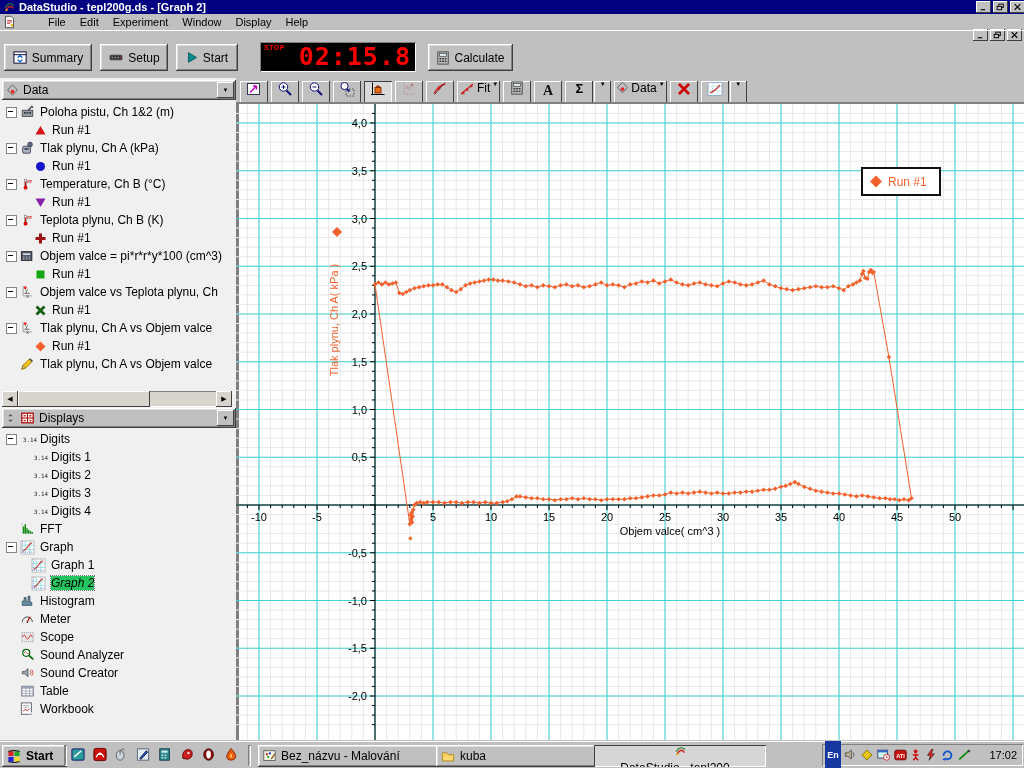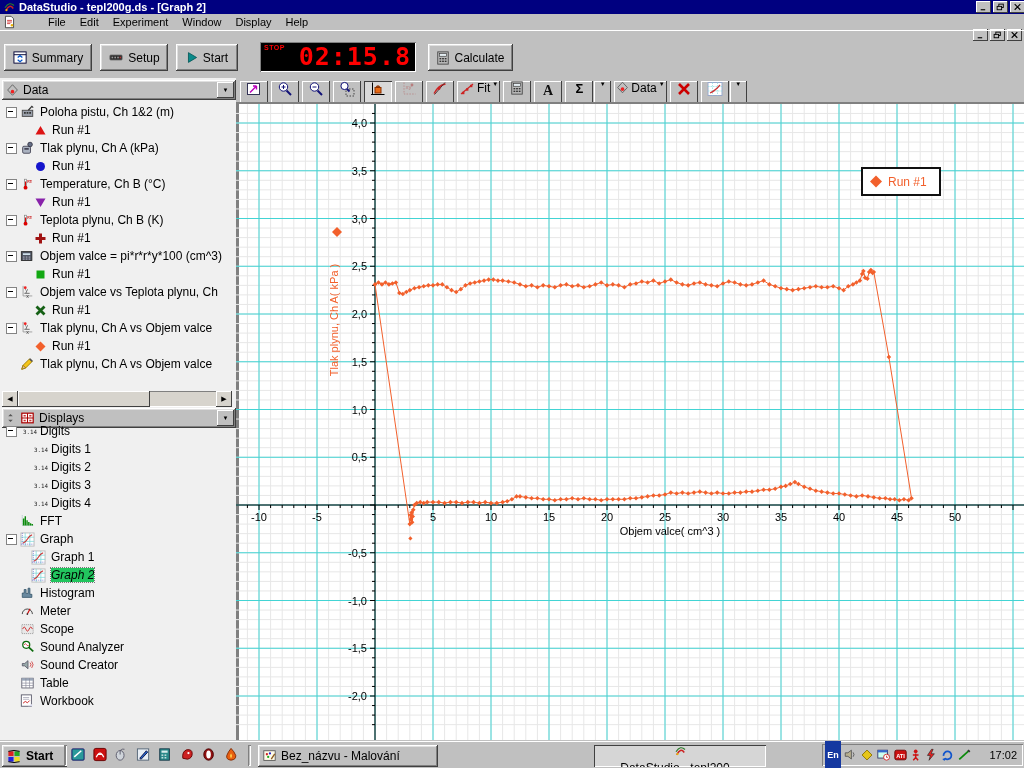--- a/index.html
+++ b/index.html
@@ -499,21 +499,21 @@
           <path d="M1.5 8 h13 M8 2.5 v11" stroke="#a00" stroke-width="1.2"></path>
           <rect x="3.5" y="4.5" width="2.5" height="1.8" fill="#c33"></rect>
           <rect x="10" y="4.5" width="2.5" height="1.8" fill="#c33"></rect>
           <rect x="3.5" y="10" width="2.5" height="1.8" fill="#c33"></rect>
           <rect x="10" y="10" width="2.5" height="1.8" fill="#c33"></rect>
         </svg>
       </span>
     <span>Displays</span>
     <span class="dropbtn bo-thin drop">▼</span>
   </div>
-  <div class="tree" id="displays-tree" style="top:344px;height:300px;">
+  <div class="tree" id="displays-tree" style="top:352px;height:300px;">
       <div class="trow">
         <span class="expand"></span>
         <span class="ticon">
           <svg width="17" height="11" viewBox="0 0 16 16">
             <text x="0" y="11" font-size="8.5" fill="#222" font-family="DejaVu Sans Mono">3.14</text>
           </svg>
         </span>
         <span class="tlabel">Digits</span>
       </div>
       <div class="trow">
@@ -1078,20 +1078,29 @@
         <svg width="15" height="14" viewBox="0 0 16 16">
           <rect x="1.5" y="2" width="13" height="11" fill="#fffbe8" stroke="#555"></rect>
           <circle cx="5" cy="6" r="1.3" fill="#c22"></circle>
           <circle cx="8.5" cy="5" r="1.3" fill="#22c"></circle>
           <circle cx="6.5" cy="9" r="1.3" fill="#2a2"></circle>
           <path d="M10 11.5 L14 5.5" stroke="#8a5a20" stroke-width="1.6"></path>
         </svg>
       </span>
     <span>Bez_názvu - Malování</span>
   </div>
+  <div class="tbtn bo" style="left:436px;width:152px;">
+    <span>
+        <svg width="16" height="13" viewBox="0 0 16 16">
+          <path d="M1 3.5 h5.5 l2 2 H15 v8 H1 Z" fill="#ffd76e" stroke="#a07818"></path>
+          <path d="M1 6.5 h14" stroke="#e8bc4a"></path>
+        </svg>
+      </span>
+    <span>kuba</span>
+  </div>
   <div class="tbtn pressed" style="left:594px;width:164px;flex-direction:column;">
     <span>
         <svg width="13" height="12" viewBox="0 0 16 16">
           <path d="M3 13 Q8 3 13 10" stroke="#c22" stroke-width="2" fill="none"></path>
           <path d="M2 9 Q8 0 14 6" stroke="#2a7a2a" stroke-width="1.5" fill="none"></path>
           <circle cx="4" cy="12" r="1.5" fill="#e9b100"></circle>
         </svg>
       </span>
     <span>DataStudio - tepl200...</span>
   </div>

